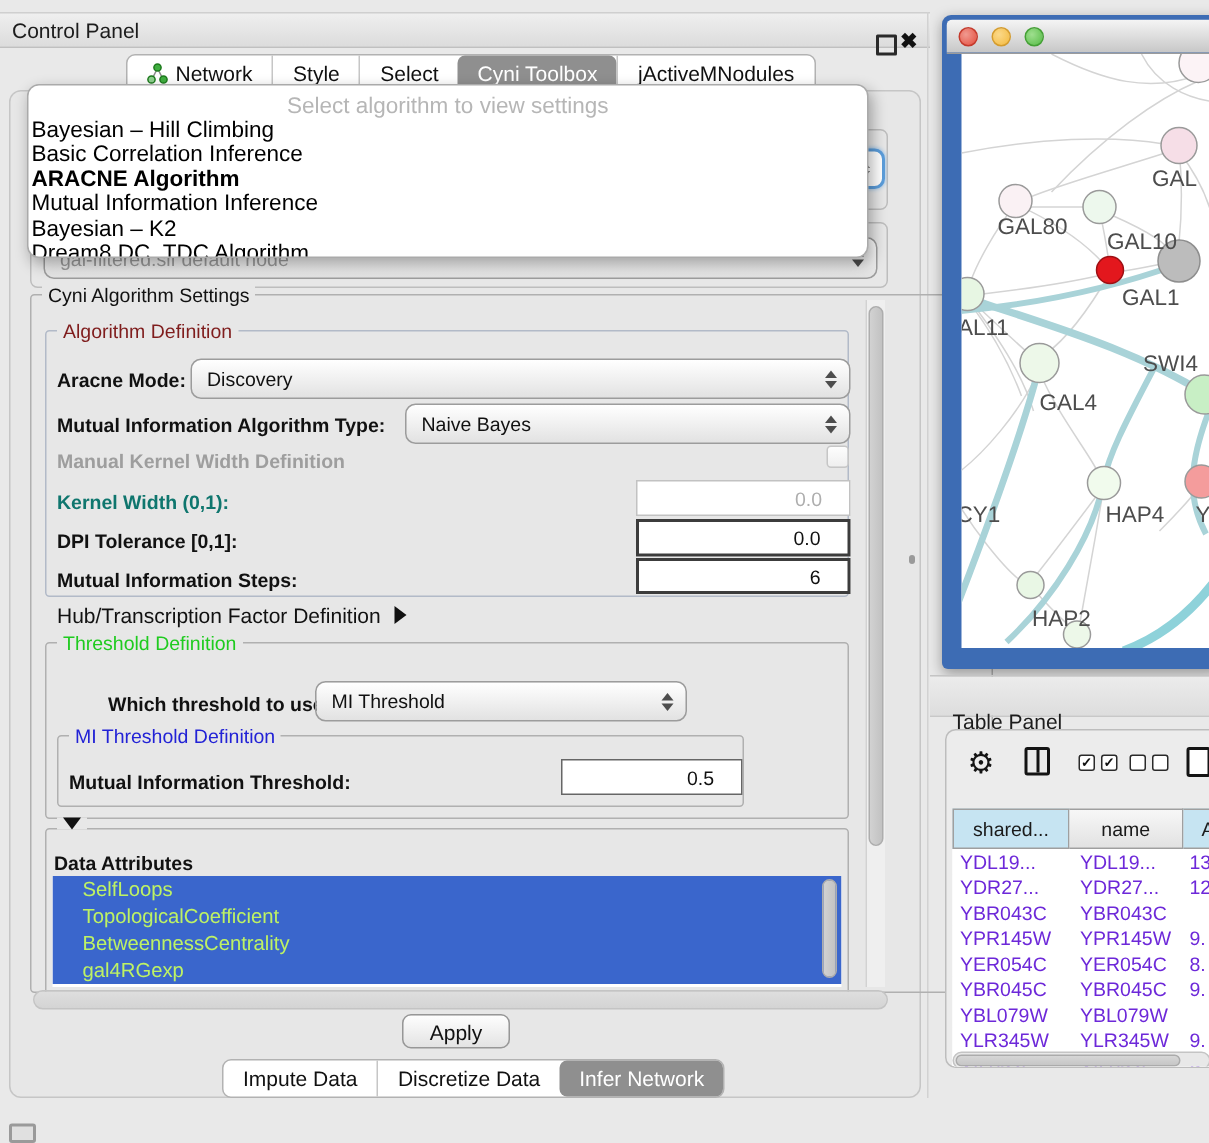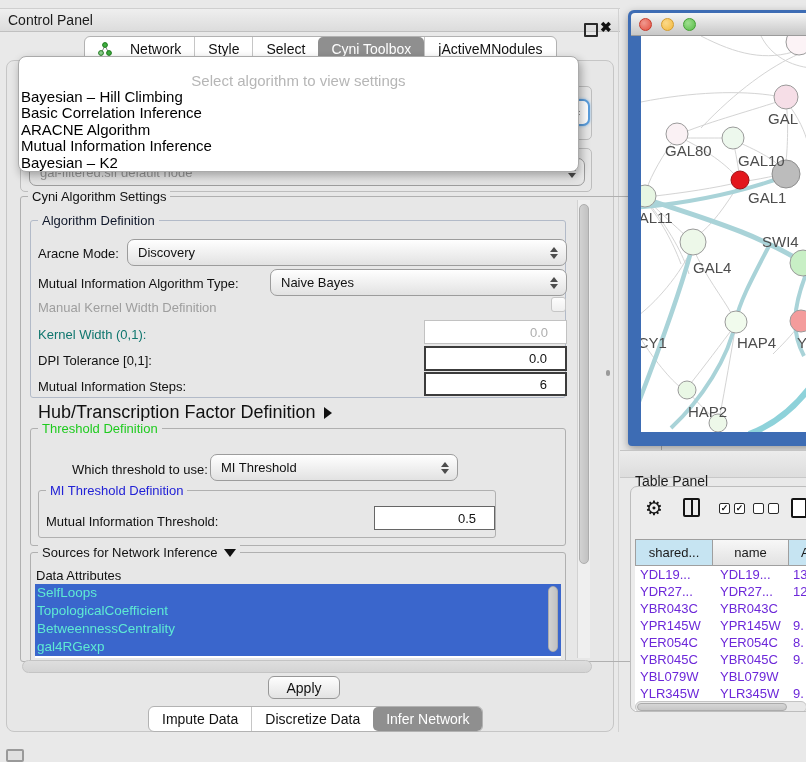--- a/index.html
+++ b/index.html
@@ -1,37 +1,37 @@
 <!DOCTYPE html>
 <html><head>
 <meta charset="utf-8">
 <style>
   html,body{margin:0;padding:0}
   body{width:806px;height:762px;position:relative;overflow:hidden;background:#e9e9e9;
        font-family:"Liberation Sans",sans-serif;color:#111}
   .abs{position:absolute}
-  .bold{font-weight:normal}
+  .bold{font-weight:bold}
   
   .cp-titlebar{left:0;top:8px;width:620px;height:24px;background:linear-gradient(#efefef,#dcdcdc);
        border-top:1px solid #cfcfcf;border-bottom:1px solid #c0c0c0;box-sizing:border-box}
   .cp-title{left:8px;top:3px;font-size:14px;color:#1c1c1c}
   .float-icon{left:584px;top:14px;width:10px;height:10px;border:2px solid #2a2a2a;border-radius:1px}
   .close-icon{left:600px;top:10px;font-size:14px;font-weight:bold;color:#111}
   .cp-body{left:6px;top:60px;width:608px;height:672px;background:#e7e7e7;
        border:1px solid #c6c6c6;border-radius:8px;box-sizing:border-box}
   .win-edge{left:618px;top:8px;width:1px;height:724px;background:#d2d2d2}
   
   .tabbar{display:flex;background:#fff;border:1px solid #b2b2b2;border-radius:6px;height:24px}
-  .tab{font-size:14px;line-height:24px;padding:4px 13px;color:#111;display:flex;align-items:center;gap:18px;white-space:nowrap}
+  .tab{font-size:14px;line-height:24px;padding:4px 13px;color:#111;display:flex;align-items:center;gap:5px;white-space:nowrap}
   .tab + .tab{border-left:1px solid #c6c6c6}
   .tab.sel{background:#8f8f8f;color:#fff;border-radius:5px;border-left:none}
   
   .popup{left:18px;top:56px;width:561px;height:116px;background:#fff;border:1px solid #aaa;
        border-radius:8px;box-shadow:2px 4px 10px rgba(0,0,0,.33);box-sizing:border-box;overflow:hidden}
-  .popup-prompt{width:100%;text-align:center;font-size:15px;color:#b6b6b6;margin-top:15px;white-space:nowrap}
+  .popup-prompt{width:100%;text-align:center;font-size:15px;color:#b6b6b6;margin-top:5px;white-space:nowrap}
   .popup-item{height:16.4px;line-height:16.4px;font-size:15px;padding-left:2px;white-space:nowrap;color:#000}
   
   .frag-box{border:1px solid #bdbdbd;border-radius:5px;box-sizing:border-box}
   .frag-combo-blue{left:205px;top:99px;width:385px;height:27px;border:2px solid #5b9ddb;border-radius:7px;
        background:#fff;box-shadow:0 0 3px #86b8e6;box-sizing:border-box}
   
   .titled-box{border:1px solid #b0b0b0;border-radius:3px;box-sizing:border-box}
   .box-title{position:absolute;top:-8px;left:7px;background:#e7e7e7;padding:0 4px;font-size:13px;
        line-height:15px;white-space:nowrap;display:flex;align-items:center;gap:6px}
   .label13{font-size:13px;white-space:nowrap}
@@ -39,21 +39,21 @@
        background:linear-gradient(#ffffff,#efefef 55%,#e2e2e2);display:flex;align-items:center;
        font-size:13px;color:#111;padding-left:10px}
   .spinner{position:absolute;right:8px;top:50%;transform:translateY(-50%);display:flex;flex-direction:column;gap:2px}
   .spinner .up{width:0;height:0;border-left:4px solid transparent;border-right:4px solid transparent;border-bottom:5px solid #4d4d4d}
   .spinner .dn{width:0;height:0;border-left:4px solid transparent;border-right:4px solid transparent;border-top:5px solid #4d4d4d}
   .field{box-sizing:border-box;background:#fff;font-size:13px;display:flex;align-items:center;
        justify-content:flex-end;padding-right:18px}
   .cb{width:15px;height:15px;border:1px solid #c6c6c6;border-radius:3px;background:linear-gradient(#fdfdfd,#efefef);box-sizing:border-box}
   .tri-right{width:0;height:0;border-top:6px solid transparent;border-bottom:6px solid transparent;border-left:8px solid #111;display:inline-block}
   .tri-down{width:0;height:0;border-left:6px solid transparent;border-right:6px solid transparent;border-top:8px solid #111;display:inline-block}
-  .attr-item{height:18px;line-height:18px;color:#5eead4;background:#3a66cc;font-size:13.5px;padding-left:2px;white-space:nowrap}
+  .attr-item{height:18px;line-height:18px;color:#bef264;background:#3a66cc;font-size:13.5px;padding-left:20px;white-space:nowrap}
   .vscroll-track{background:#efefef;border-left:1px solid #d2d2d2;box-sizing:border-box}
   .vthumb{background:linear-gradient(90deg,#d2d2d2,#c2c2c2);border:1px solid #adadad;border-radius:5px;box-sizing:border-box}
   .hbar{background:linear-gradient(#dedede,#d4d4d4);border:1px solid #c4c4c4;border-radius:7px;box-sizing:border-box}
   .btn{box-sizing:border-box;border:1px solid #979797;border-radius:6px;
        background:linear-gradient(#fefefe,#e3e3e3);font-size:14px;display:flex;align-items:center;justify-content:center}
   
   .net-win{left:628px;top:10px;width:186px;height:436px;background:#3d6cb4;border-radius:6px 6px 4px 4px;
        box-shadow:0 3px 9px rgba(0,0,0,.35)}
   .net-titlebar{left:3px;top:3px;width:183px;height:23px;background:linear-gradient(#f5f5f5,#c7c7c7);
        border-radius:4px 4px 0 0;border-bottom:1px solid #9b9b9b;box-sizing:border-box}
@@ -150,21 +150,21 @@
 
 <div class="abs titled-box" style="left:20px;top:196px;width:642px;height:466px">
   <span class="box-title">Cyni Algorithm Settings</span>
 </div>
 
 <div class="abs vscroll-track" style="left:577px;top:200px;width:13px;height:458px">
   <div class="vthumb" style="position:absolute;left:1px;top:4px;width:10px;height:360px"></div>
 </div>
 
 <div class="abs titled-box" style="left:30px;top:220px;width:536px;height:178px;border-color:#b2bac8">
-  <span class="box-title" style="color:#0f172a">Algorithm Definition</span>
+  <span class="box-title" style="color:#7f1d1d">Algorithm Definition</span>
 </div>
 <div class="abs label13 bold" style="left:38px;top:246px">Aracne Mode:</div>
 <div class="abs combo" style="left:127px;top:239px;width:440px;height:27px">
   <span>Discovery</span>
   <span class="spinner">
       <i class="up"></i>
       <i class="dn"></i>
     </span>
 </div>
 <div class="abs label13 bold" style="left:38px;top:276px">Mutual Information Algorithm Type:</div>
@@ -184,21 +184,21 @@
 <div class="abs label13 bold" style="left:38px;top:353px">DPI Tolerance [0,1]:</div>
 <div class="abs field" style="left:424px;top:346px;width:143px;height:25px;border:2px solid #3c3c3c">
   <span>0.0</span>
 </div>
 <div class="abs label13 bold" style="left:38px;top:379px">Mutual Information Steps:</div>
 <div class="abs field" style="left:424px;top:372px;width:143px;height:24px;border:2px solid #3c3c3c">
   <span>6</span>
 </div>
 
 <div class="abs" style="left:38px;top:402px;display:flex;align-items:center;gap:9px">
-  <span class="label13" style="font-size:18px">Hub/Transcription Factor Definition</span>
+  <span class="label13" style="font-size:14px">Hub/Transcription Factor Definition</span>
   <span class="tri-right"></span>
 </div>
 
 <div class="abs titled-box" style="left:30px;top:428px;width:536px;height:118px">
   <span class="box-title" style="color:#1fcb1f">Threshold Definition</span>
 </div>
 <div class="abs label13 bold" style="left:72px;top:462px">Which threshold to use:</div>
 <div class="abs combo" style="left:210px;top:454px;width:248px;height:27px">
   <span>MI Threshold</span>
   <span class="spinner">
@@ -209,21 +209,20 @@
 <div class="abs titled-box" style="left:38px;top:490px;width:458px;height:48px">
   <span class="box-title" style="color:#2222d6">MI Threshold Definition</span>
 </div>
 <div class="abs label13 bold" style="left:46px;top:514px">Mutual Information Threshold:</div>
 <div class="abs field" style="left:374px;top:506px;width:121px;height:24px;border:1.5px solid #666">
   <span>0.5</span>
 </div>
 
 <div class="abs titled-box" style="left:30px;top:552px;width:536px;height:112px">
   <span class="box-title">
-    <span>Sources for Network Inference</span>
     <span class="tri-down"></span>
   </span>
 </div>
 <div class="abs label13 bold" style="left:36px;top:568px">Data Attributes</div>
 <div class="abs" style="left:35px;top:584px;width:526px;height:74px;background:#fff;overflow:hidden">
     <div class="attr-item">SelfLoops</div>
     <div class="attr-item">TopologicalCoefficient</div>
     <div class="attr-item">BetweennessCentrality</div>
     <div class="attr-item">gal4RGexp</div>
   </div>

